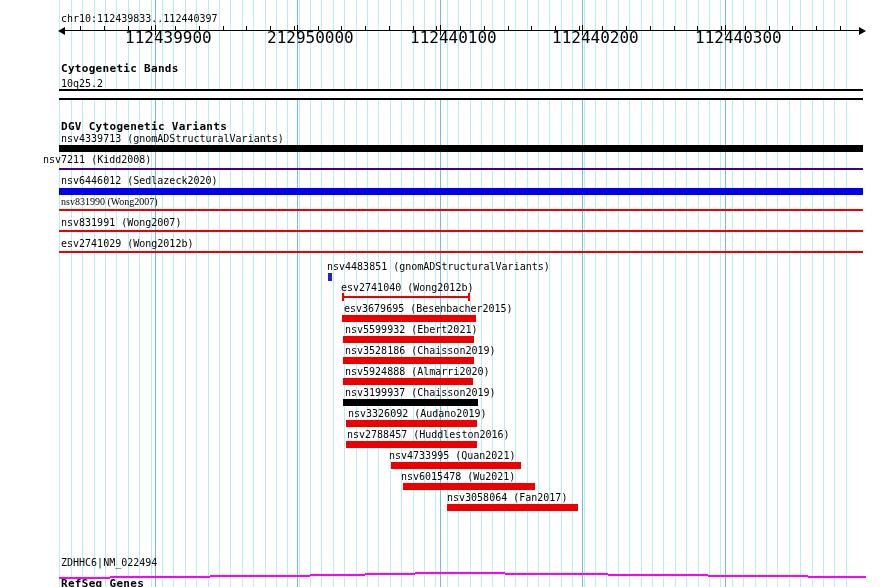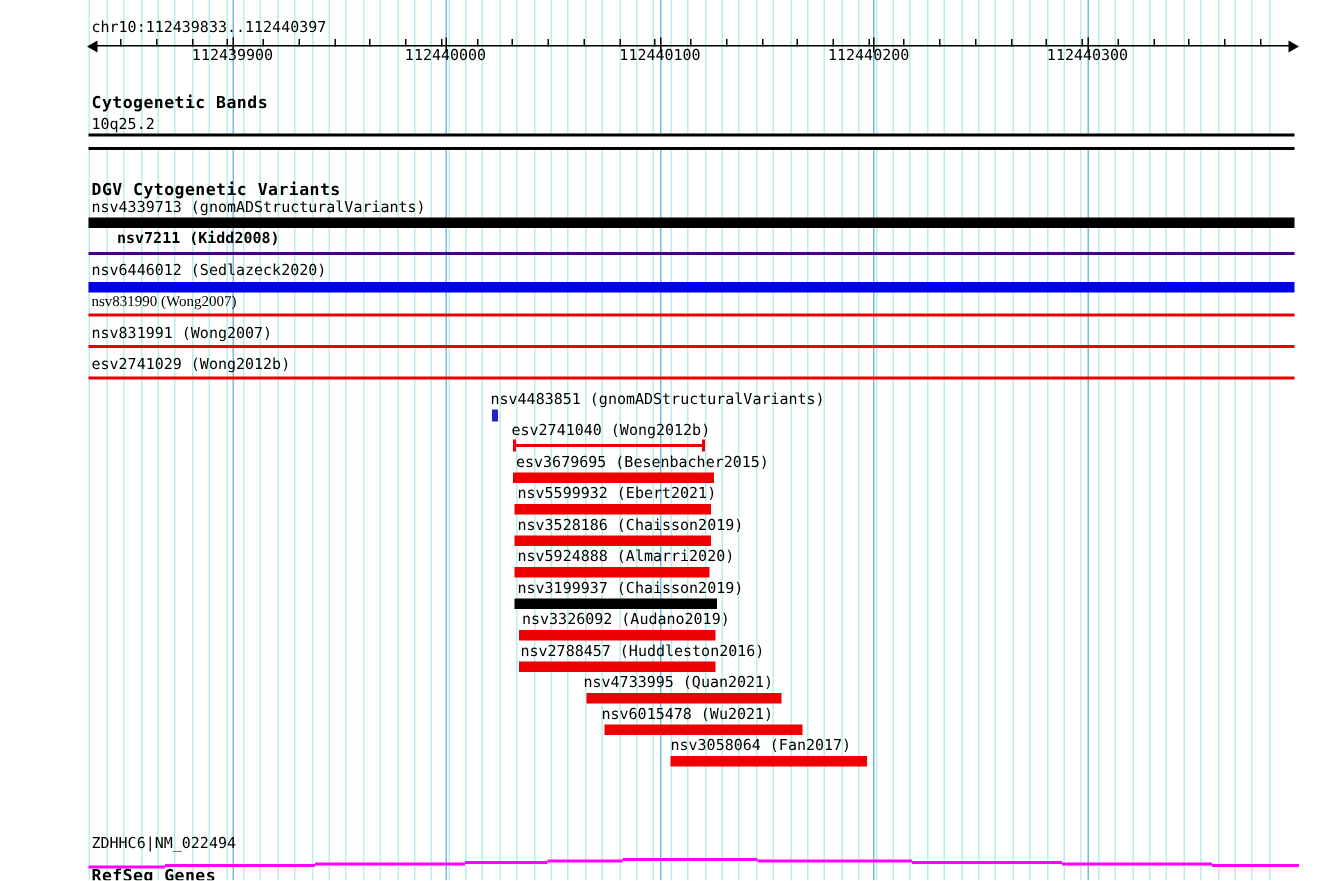--- a/index.html
+++ b/index.html
@@ -4,21 +4,21 @@
 <style>
   html,body{margin:0;padding:0;background:#fff;}
   #panel{
     position:relative;width:890px;height:587px;background:#ffffff;overflow:hidden;
     font-family:"DejaVu Sans Mono","Liberation Mono",monospace;color:#000;
   }
   .abs{position:absolute;}
   .feat-label{position:absolute;font-size:10px;line-height:11px;white-space:pre;}
   .hdr{position:absolute;font-size:11px;font-weight:bold;letter-spacing:.3px;line-height:11px;white-space:pre;}
   .pos-title{position:absolute;left:61px;top:13px;font-size:10px;line-height:11px;white-space:pre;}
-  .tick-label{position:absolute;font-size:10px;line-height:10px;text-align:center;}
+  .tick-label{position:absolute;font-size:16px;line-height:10px;text-align:center;}
   .arrow{position:absolute;width:0;height:0;border-top:4px solid transparent;border-bottom:4px solid transparent;}
   .arrow-left{border-right:7px solid #000;}
   .arrow-right{border-left:7px solid #000;}
 </style>
 </head>
 <body>
 
 <div id="panel">
   <div id="grid-layer">
       <div class="abs" style="left: 59px; top: 0px; width: 1px; height: 587px; background: rgb(185, 237, 242);"></div>
@@ -132,41 +132,41 @@
       <div class="abs" style="left: 697px; top: 26px; width: 1px; height: 5px; background: rgb(0, 0, 0);"></div>
       <div class="abs" style="left: 721px; top: 26px; width: 1px; height: 5px; background: rgb(0, 0, 0);"></div>
       <div class="abs" style="left: 745px; top: 26px; width: 1px; height: 5px; background: rgb(0, 0, 0);"></div>
       <div class="abs" style="left: 769px; top: 26px; width: 1px; height: 5px; background: rgb(0, 0, 0);"></div>
       <div class="abs" style="left: 792px; top: 26px; width: 1px; height: 5px; background: rgb(0, 0, 0);"></div>
       <div class="abs" style="left: 816px; top: 26px; width: 1px; height: 5px; background: rgb(0, 0, 0);"></div>
       <div class="abs" style="left: 840px; top: 26px; width: 1px; height: 5px; background: rgb(0, 0, 0);"></div>
       <div class="abs" style="left: 155px; top: 25px; width: 1px; height: 10px; background: rgb(0, 0, 0);"></div>
       <div class="abs tick-label" style="left: 125px; top: 33px; width: 60px; text-align: center;">112439900</div>
       <div class="abs" style="left: 297px; top: 25px; width: 1px; height: 10px; background: rgb(0, 0, 0);"></div>
-      <div class="abs tick-label" style="left: 267px; top: 33px; width: 60px; text-align: center;">112440000</div>
+      <div class="abs tick-label" style="left: 267px; top: 33px; width: 60px; text-align: center;">212950000</div>
       <div class="abs" style="left: 440px; top: 25px; width: 1px; height: 10px; background: rgb(0, 0, 0);"></div>
       <div class="abs tick-label" style="left: 410px; top: 33px; width: 60px; text-align: center;">112440100</div>
       <div class="abs" style="left: 582px; top: 25px; width: 1px; height: 10px; background: rgb(0, 0, 0);"></div>
       <div class="abs tick-label" style="left: 552px; top: 33px; width: 60px; text-align: left;">112440200</div>
       <div class="abs" style="left: 725px; top: 25px; width: 1px; height: 10px; background: rgb(0, 0, 0);"></div>
       <div class="abs tick-label" style="left: 695px; top: 33px; width: 60px; text-align: center;">112440300</div>
     </div>
 
   <div id="feature-layer">
     <div class="hdr" style="left:61px;top:63px">Cytogenetic Bands</div>
     <div class="feat-label" style="left:61px;top:78px">10q25.2</div>
 
     <div class="hdr" style="left:61px;top:121px">DGV Cytogenetic Variants</div>
 
     <div class="hdr" style="left:61px;top:578px">RefSeq Genes</div>
     <div class="feat-label" style="left:61px;top:557px">ZDHHC6|NM_022494</div>
   <div class="abs" style="left: 59px; top: 89px; width: 804px; height: 11px; background: rgb(255, 255, 255); border-top: 2px solid rgb(0, 0, 0); border-bottom: 2px solid rgb(0, 0, 0); box-sizing: border-box;"></div>
       <div class="abs feat-label" style="left: 61px; top: 133px;">nsv4339713 (gnomADStructuralVariants)</div>
       <div class="abs" style="left: 59px; top: 145px; width: 804px; height: 7px; background: rgb(0, 0, 0);"></div>
-      <div class="abs feat-label" style="left: 78px; top: 154px; font-weight: bold;">nsv7211 (Kidd2008)</div>
+      <div class="abs feat-label" style="left: 43px; top: 154px;">nsv7211 (Kidd2008)</div>
       <div class="abs" style="left: 59px; top: 168px; width: 804px; height: 2px; background: rgb(68, 0, 140);"></div>
       <div class="abs feat-label" style="left: 61px; top: 175px;">nsv6446012 (Sedlazeck2020)</div>
       <div class="abs" style="left: 59px; top: 188px; width: 804px; height: 7px; background: rgb(0, 0, 238);"></div>
       <div class="abs feat-label" style="left: 61px; top: 196px; font-family: Liberation Serif, serif;">nsv831990 (Wong2007)</div>
       <div class="abs" style="left: 59px; top: 209px; width: 804px; height: 2px; background: rgb(238, 0, 0);"></div>
       <div class="abs feat-label" style="left: 61px; top: 217px;">nsv831991 (Wong2007)</div>
       <div class="abs" style="left: 59px; top: 230px; width: 804px; height: 2px; background: rgb(238, 0, 0);"></div>
       <div class="abs feat-label" style="left: 61px; top: 238px;">esv2741029 (Wong2012b)</div>
       <div class="abs" style="left: 59px; top: 251px; width: 804px; height: 2px; background: rgb(238, 0, 0);"></div>
       <div class="abs feat-label" style="left: 327px; top: 261px;">nsv4483851 (gnomADStructuralVariants)</div>

